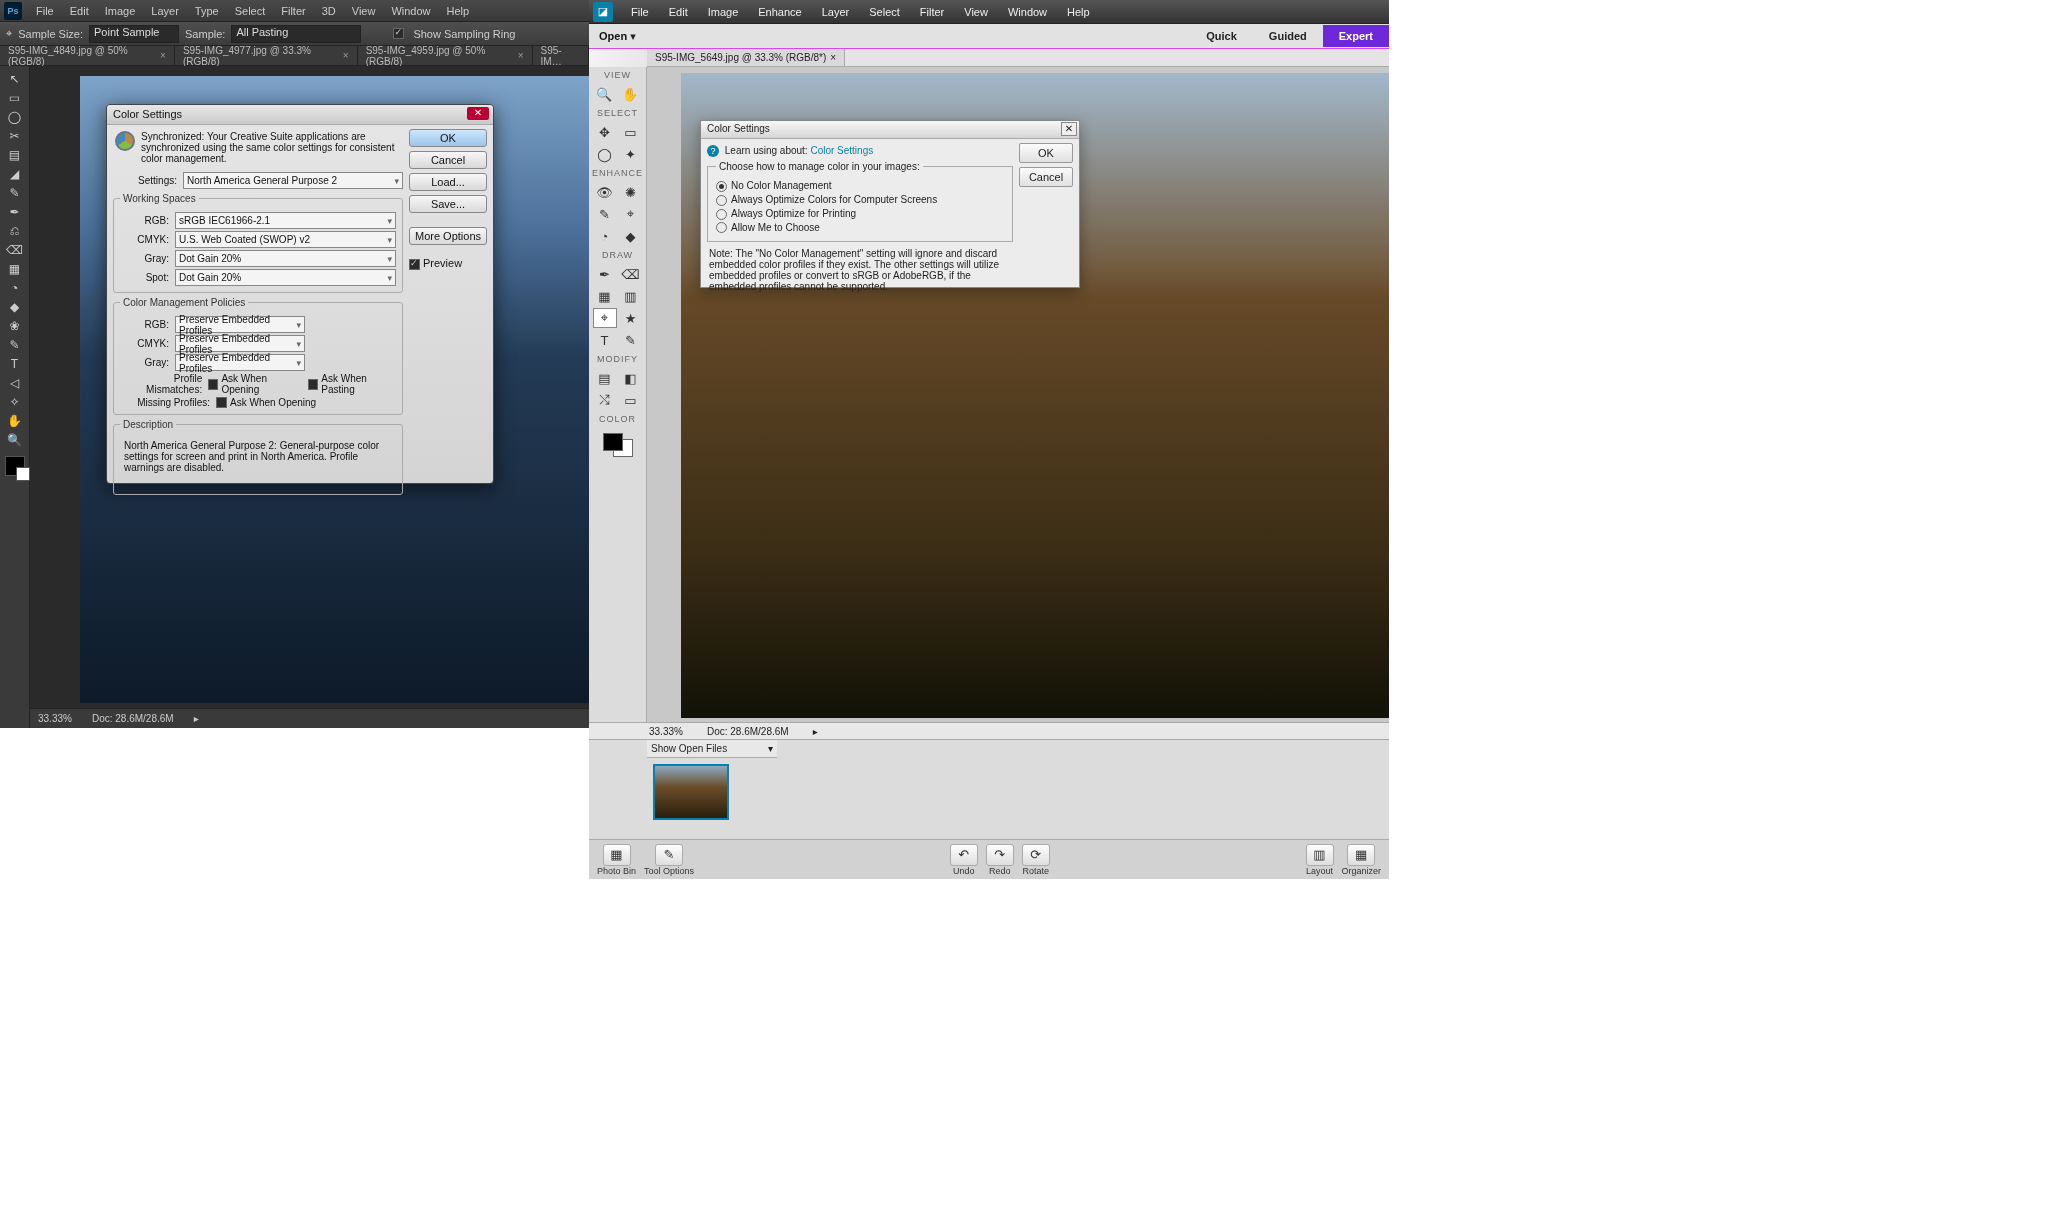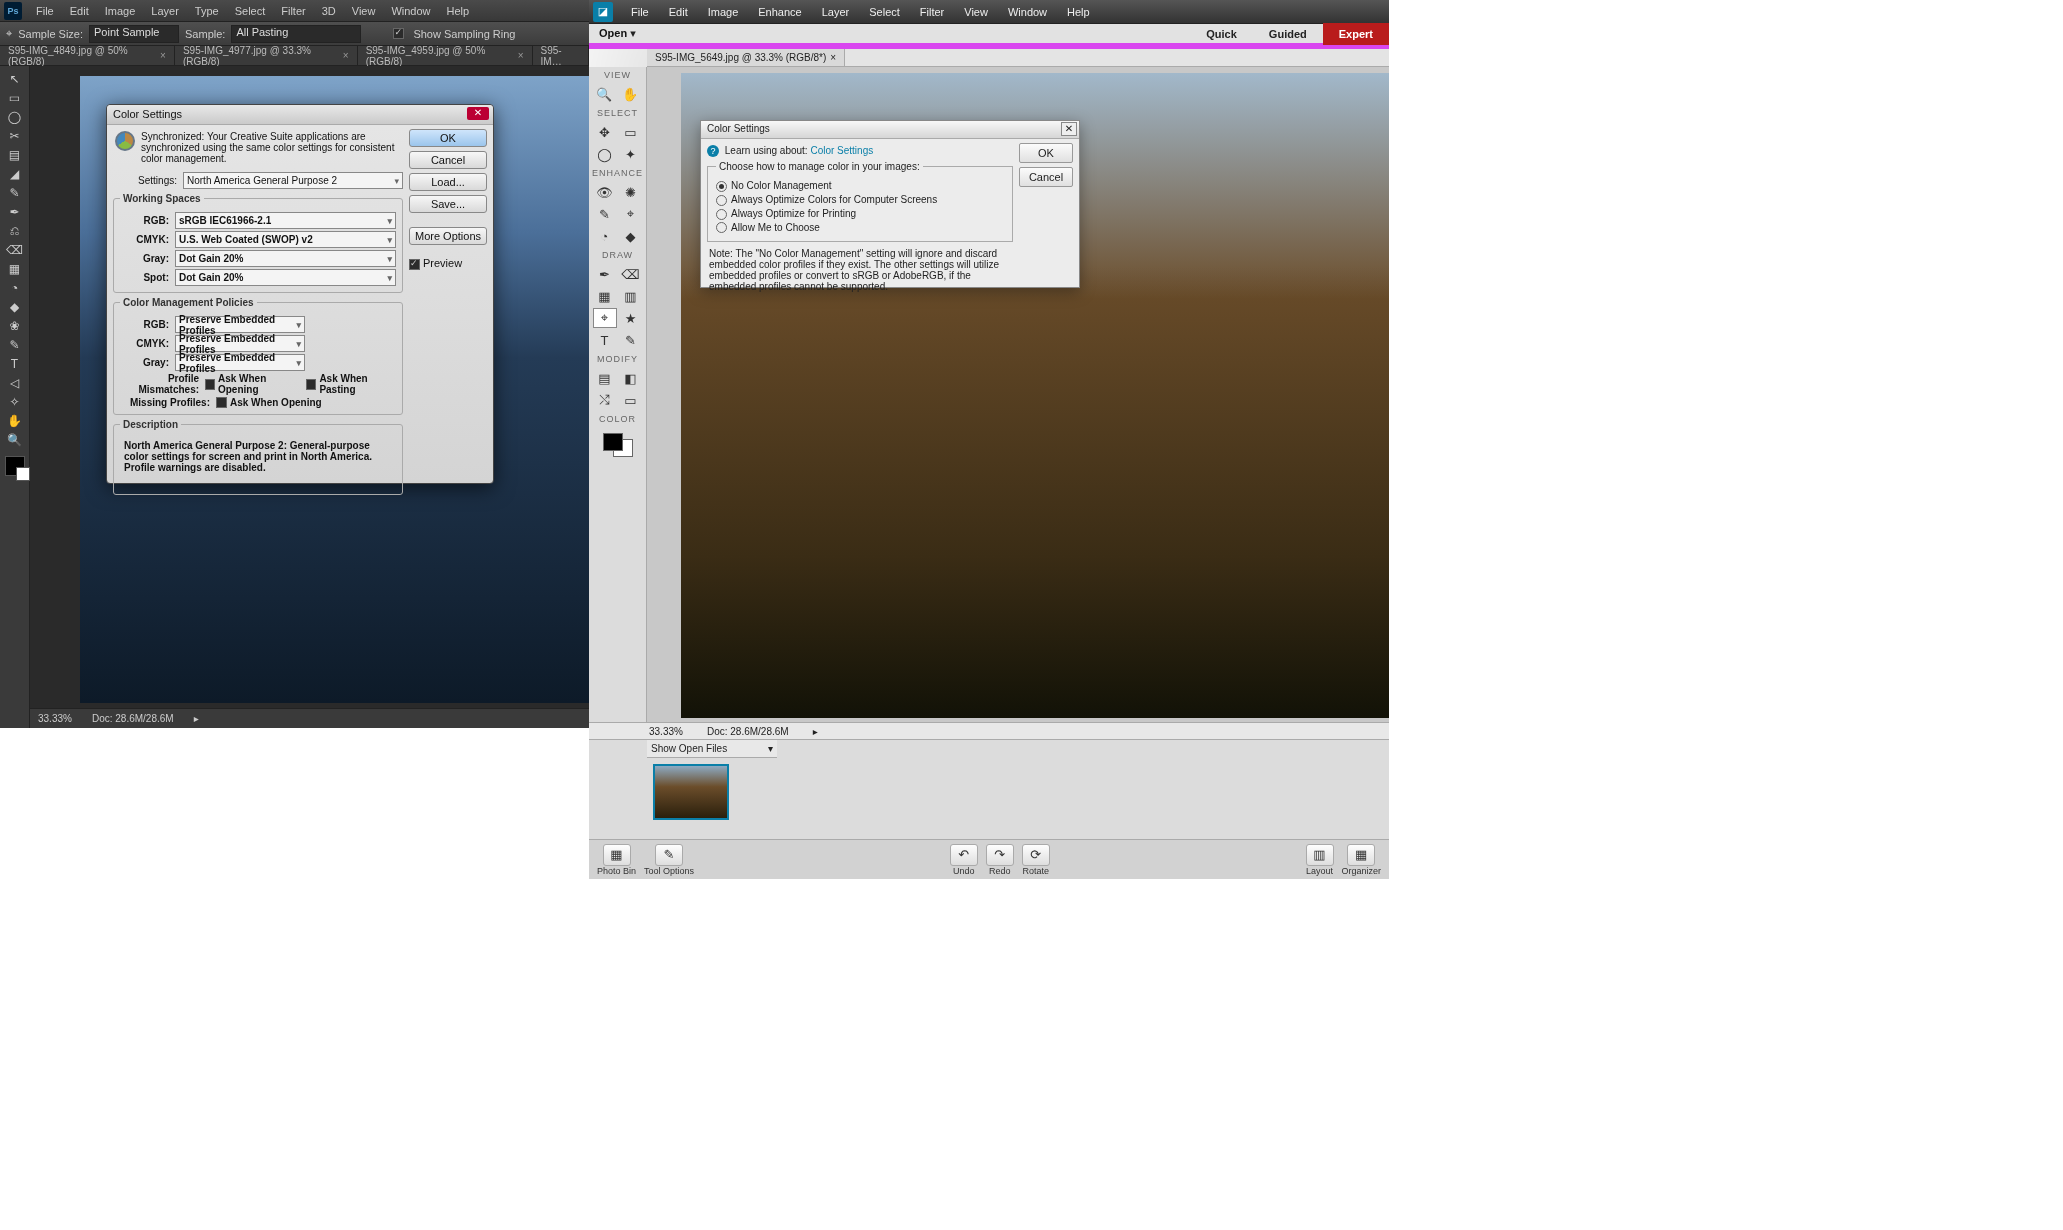--- a/index.html
+++ b/index.html
@@ -131,21 +131,21 @@
   background: conic-gradient(#b84 0 120deg,#8b4 120deg 240deg,#48b 240deg 360deg);
 }
 .ps-row { display:flex; align-items:center; margin:2px 0; }
 .ps-row-lbl { width:70px; text-align:right; padding-right:6px; font-size:10px;}
 .ps-combo {
   flex:1; height:17px; background:#f4f4f4; border:1px solid #888;
   font-size:10px; padding:1px 3px; display:flex; align-items:center;
   justify-content:space-between;
 }
 .ps-combo::after{ content:"▾"; color:#666; font-size:9px;}
-.ps-fieldset { border:1px solid #aaa; border-radius:3px; margin:4px 0; padding:6px 6px 4px 6px; position:relative;font-weight:bold;}
+.ps-fieldset { border:1px solid #aaa; border-radius:3px; margin:4px 0; padding:6px 6px 4px 6px; position:relative;}
 .ps-fieldset > legend{ font-size:10px; padding:0 3px; color:#333;}
 .ps-mini-row{display:flex;align-items:center;margin:2px 0;}
 .ps-mini-row .ps-row-lbl{width:55px;}
 .ps-desc{font-size:10px;padding:4px;}
 .swatch-big{width:20px;height:20px;background:#000;border:1px solid #555;margin-top:6px;position:relative;}
 .swatch-big::after{content:"";position:absolute;right:-6px;bottom:-6px;width:12px;height:12px;background:#fff;border:1px solid #555;}
 
 
 .pe-app {
   position: absolute; left: 589px; top: 0;
@@ -154,27 +154,27 @@
   box-shadow: 40px 0 120px -20px #fff inset;
 }
 .pe-menubar {
   height: 24px; background: linear-gradient(#555,#333);
   display:flex; align-items:center; padding-left:4px;
   border-bottom:1px solid #222;
 }
 .pe-logo{width:20px;height:20px;background:#0a7fa8;border-radius:2px;margin-right:8px;display:flex;align-items:center;justify-content:center;color:#fff;font-size:11px;}
 .pe-menu-item{padding:4px 10px;color:#eee;font-size:11px;}
 .pe-secondbar{
-  height:25px;background:#e2e2e2;border-bottom:6px solid #d946ef;
+  height:25px;background:#e2e2e2;border-bottom:1px solid #d946ef;
   display:flex;align-items:center;justify-content:space-between;padding:0 0px 0 10px;
 }
 .pe-open{font-weight:bold;color:#111;}
 .pe-modes{display:flex;}
 .pe-mode{padding:5px 16px;font-weight:bold;}
-.pe-mode.active{background:#b91c1c;color:#fff;}
+.pe-mode.active{background:#6d28d9;color:#fff;}
 .pe-tabs{
   height:18px;background:#e4e4e4;border-bottom:1px solid #aaa;
   display:flex;align-items:stretch;margin-left:58px;
 }
 .pe-tab{padding:2px 8px;border-right:1px solid #aaa;font-size:10px;background:#d9d9d9;display:flex;align-items:center;gap:4px;}
 .pe-body{display:flex;height:calc(100% - 24px - 25px - 18px - 18px - 100px);}
 .pe-tools{
   width:58px;background:#dcdcdc;border-right:1px solid #aaa;
   display:flex;flex-direction:column;align-items:center;
 }

